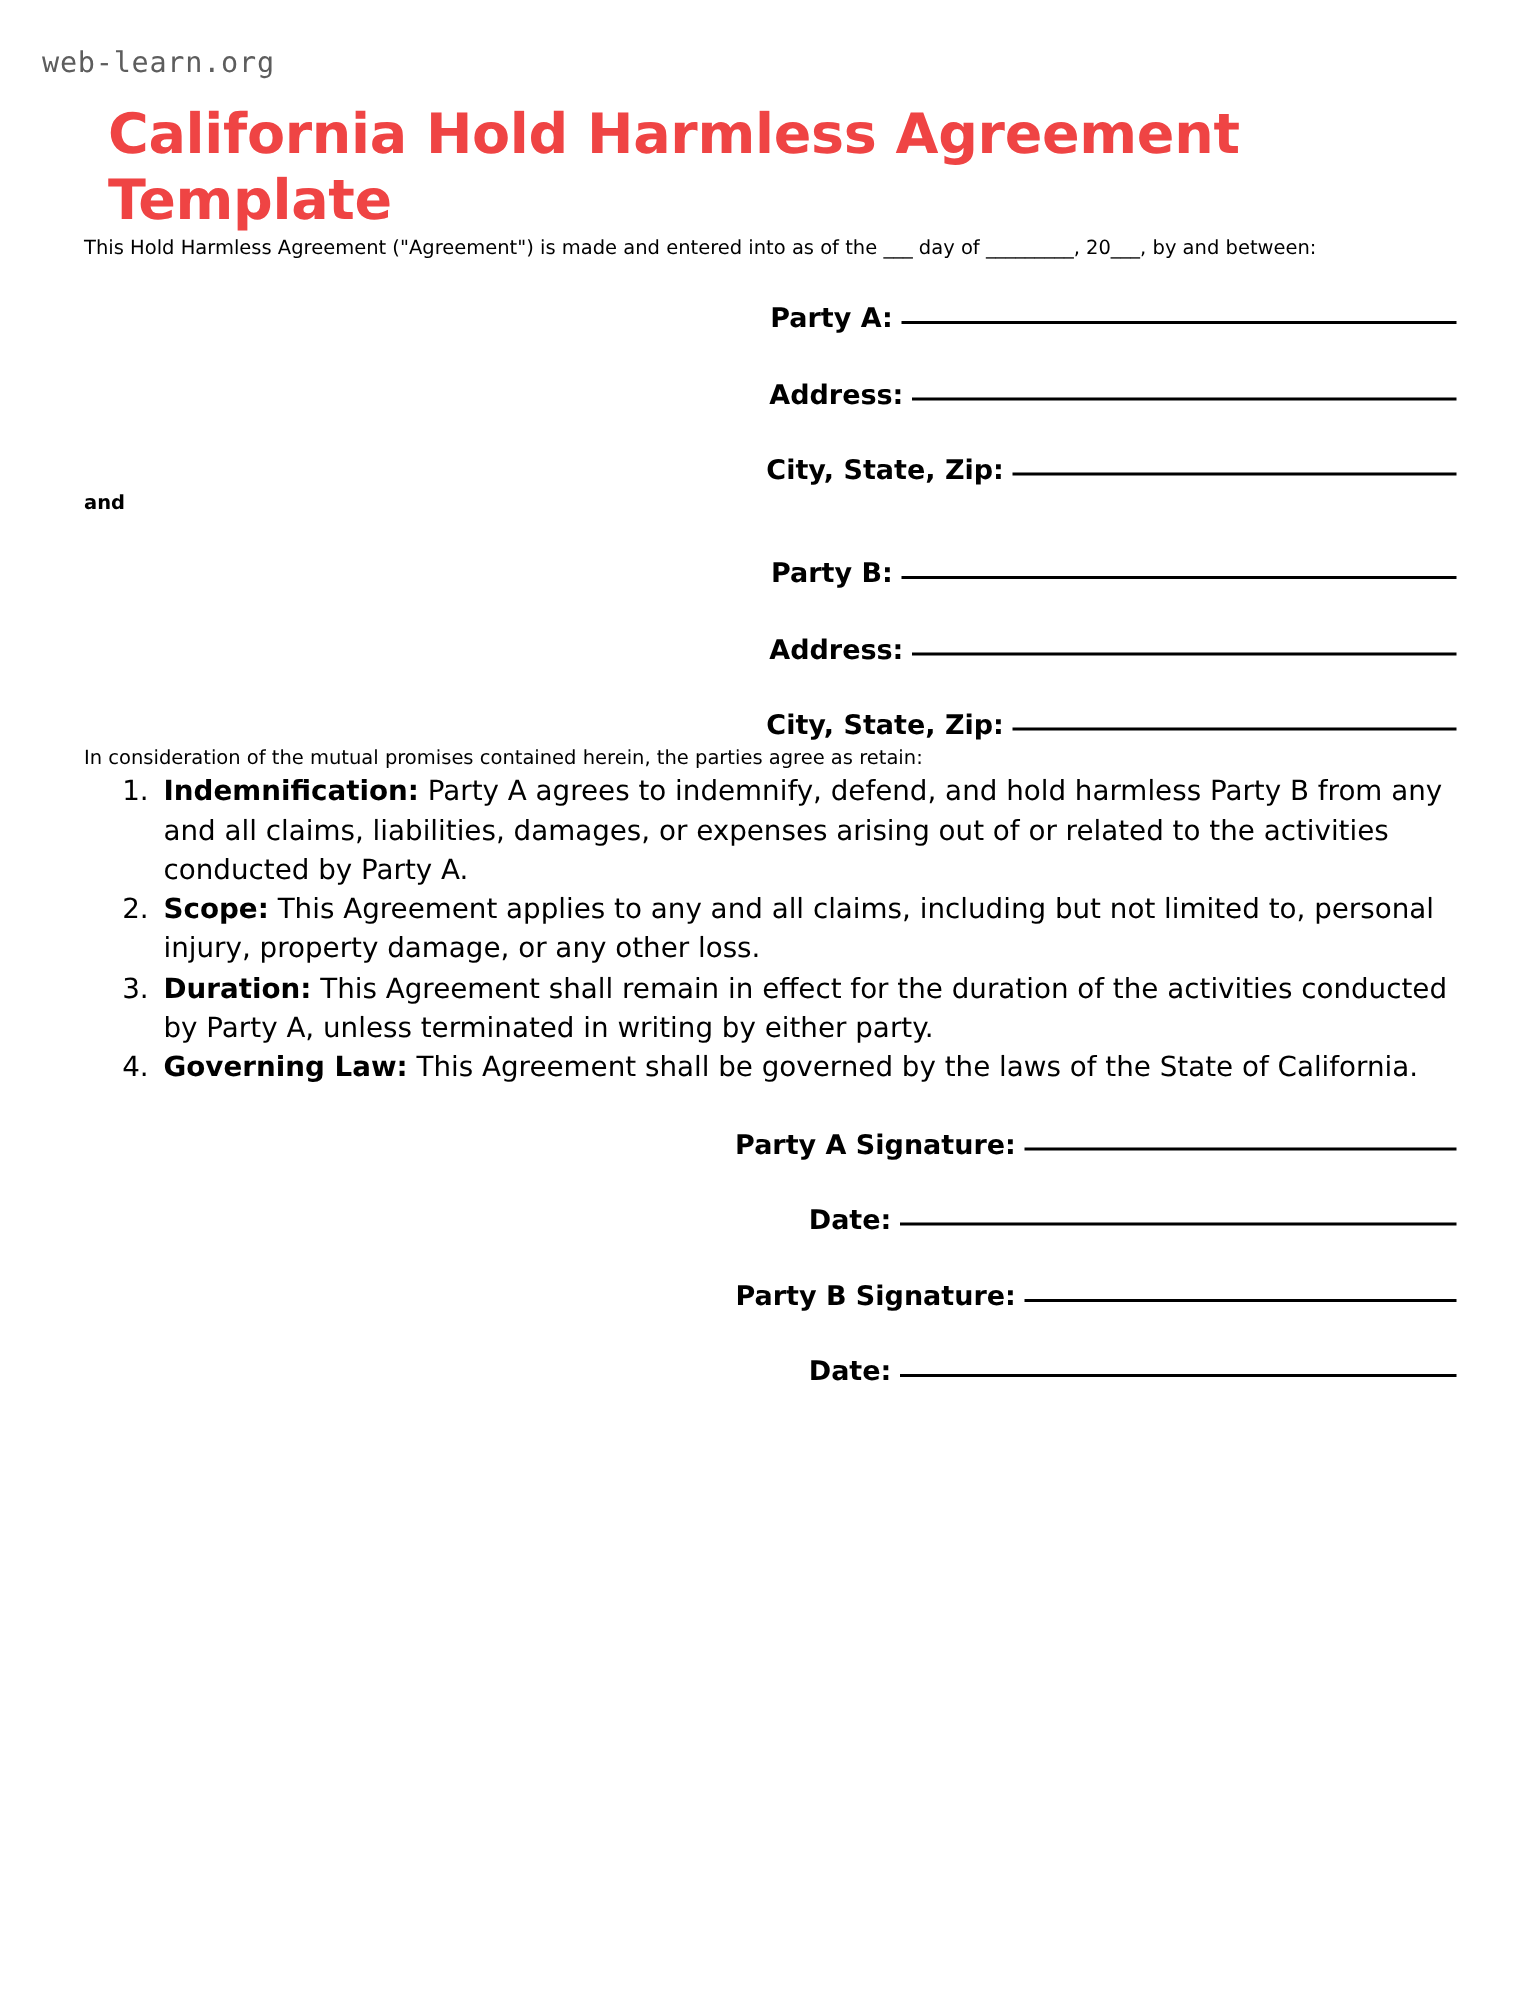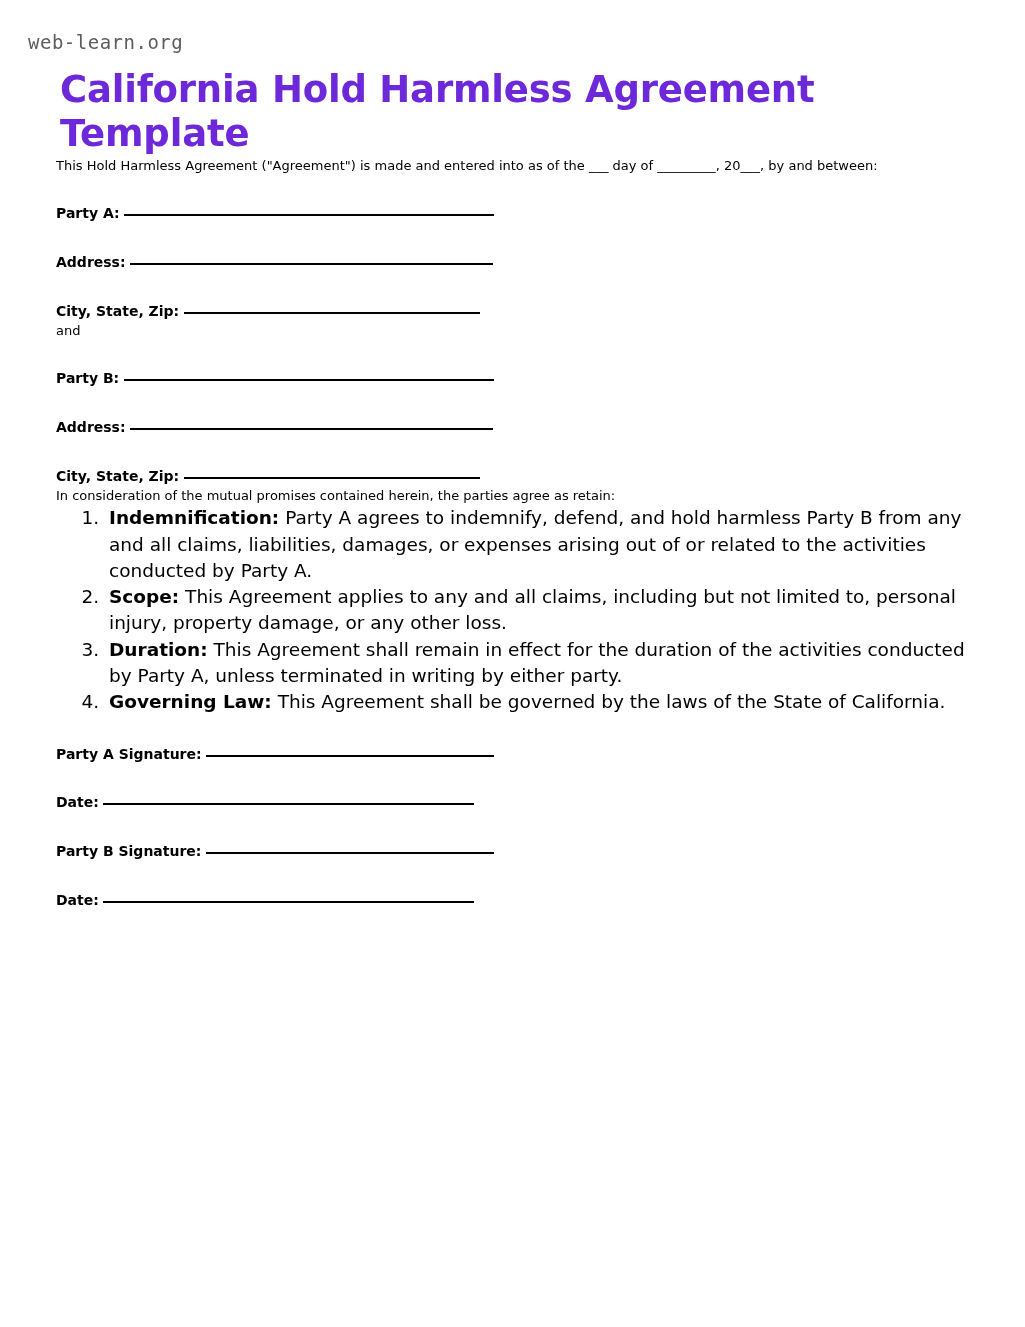--- a/index.html
+++ b/index.html
@@ -40,41 +40,42 @@
 
   
   .doc {
     position: absolute;
     left: 56px;
     top: 68px;
     width: 915px;
   }
 
   h1.doc-title {
-    margin: 0 0 0 4px;
+    margin: 0 0 0 16px;
     font-family: "DejaVu Sans", "Liberation Sans", sans-serif;
     font-weight: bold;
     font-size: 37px;
     line-height: 1.20;
     letter-spacing: -0.2px;
-    color: #6d28d9;
+    color: #ef4444;
     max-width: 860px;
   }
 
   p.para {
     margin: 0;
     font-size: 13px;
     line-height: 1.42;
     color: #000;
   }
 
   .field {
-    font-size: 14px;
+    font-size: 18px;
     line-height: 1.42;
     white-space: nowrap;
+    text-align: right;
   }
   .field .label {
     font-weight: bold;
   }
   .field .rule {
     display: inline-block;
     border-bottom: 2px solid #000;
     vertical-align: 2px;
     height: 14px;
   }
@@ -89,21 +90,21 @@
     margin: 0;
     padding-left: 4px;
   }
   ol.terms > li b {
     font-weight: bold;
   }
 
   
   .sp-intro   { margin-top: 37px; }
   .sp-field   { margin-top: 25px; }
-  .sp-and     { margin-top: 25px; }
+  .sp-and     { margin-top: 25px; font-weight: bold; }
   .sp-consid  { margin-top: 26px; }
   .sp-list    { margin-top: 15px; }
   .sp-sign    { margin-top: 25px; }
   .sp-closing { margin-top: 22px; }
   .sp-final   { margin-top: 25px; }
 </style>
 </head>
 <body>
 
 <div class="page">

